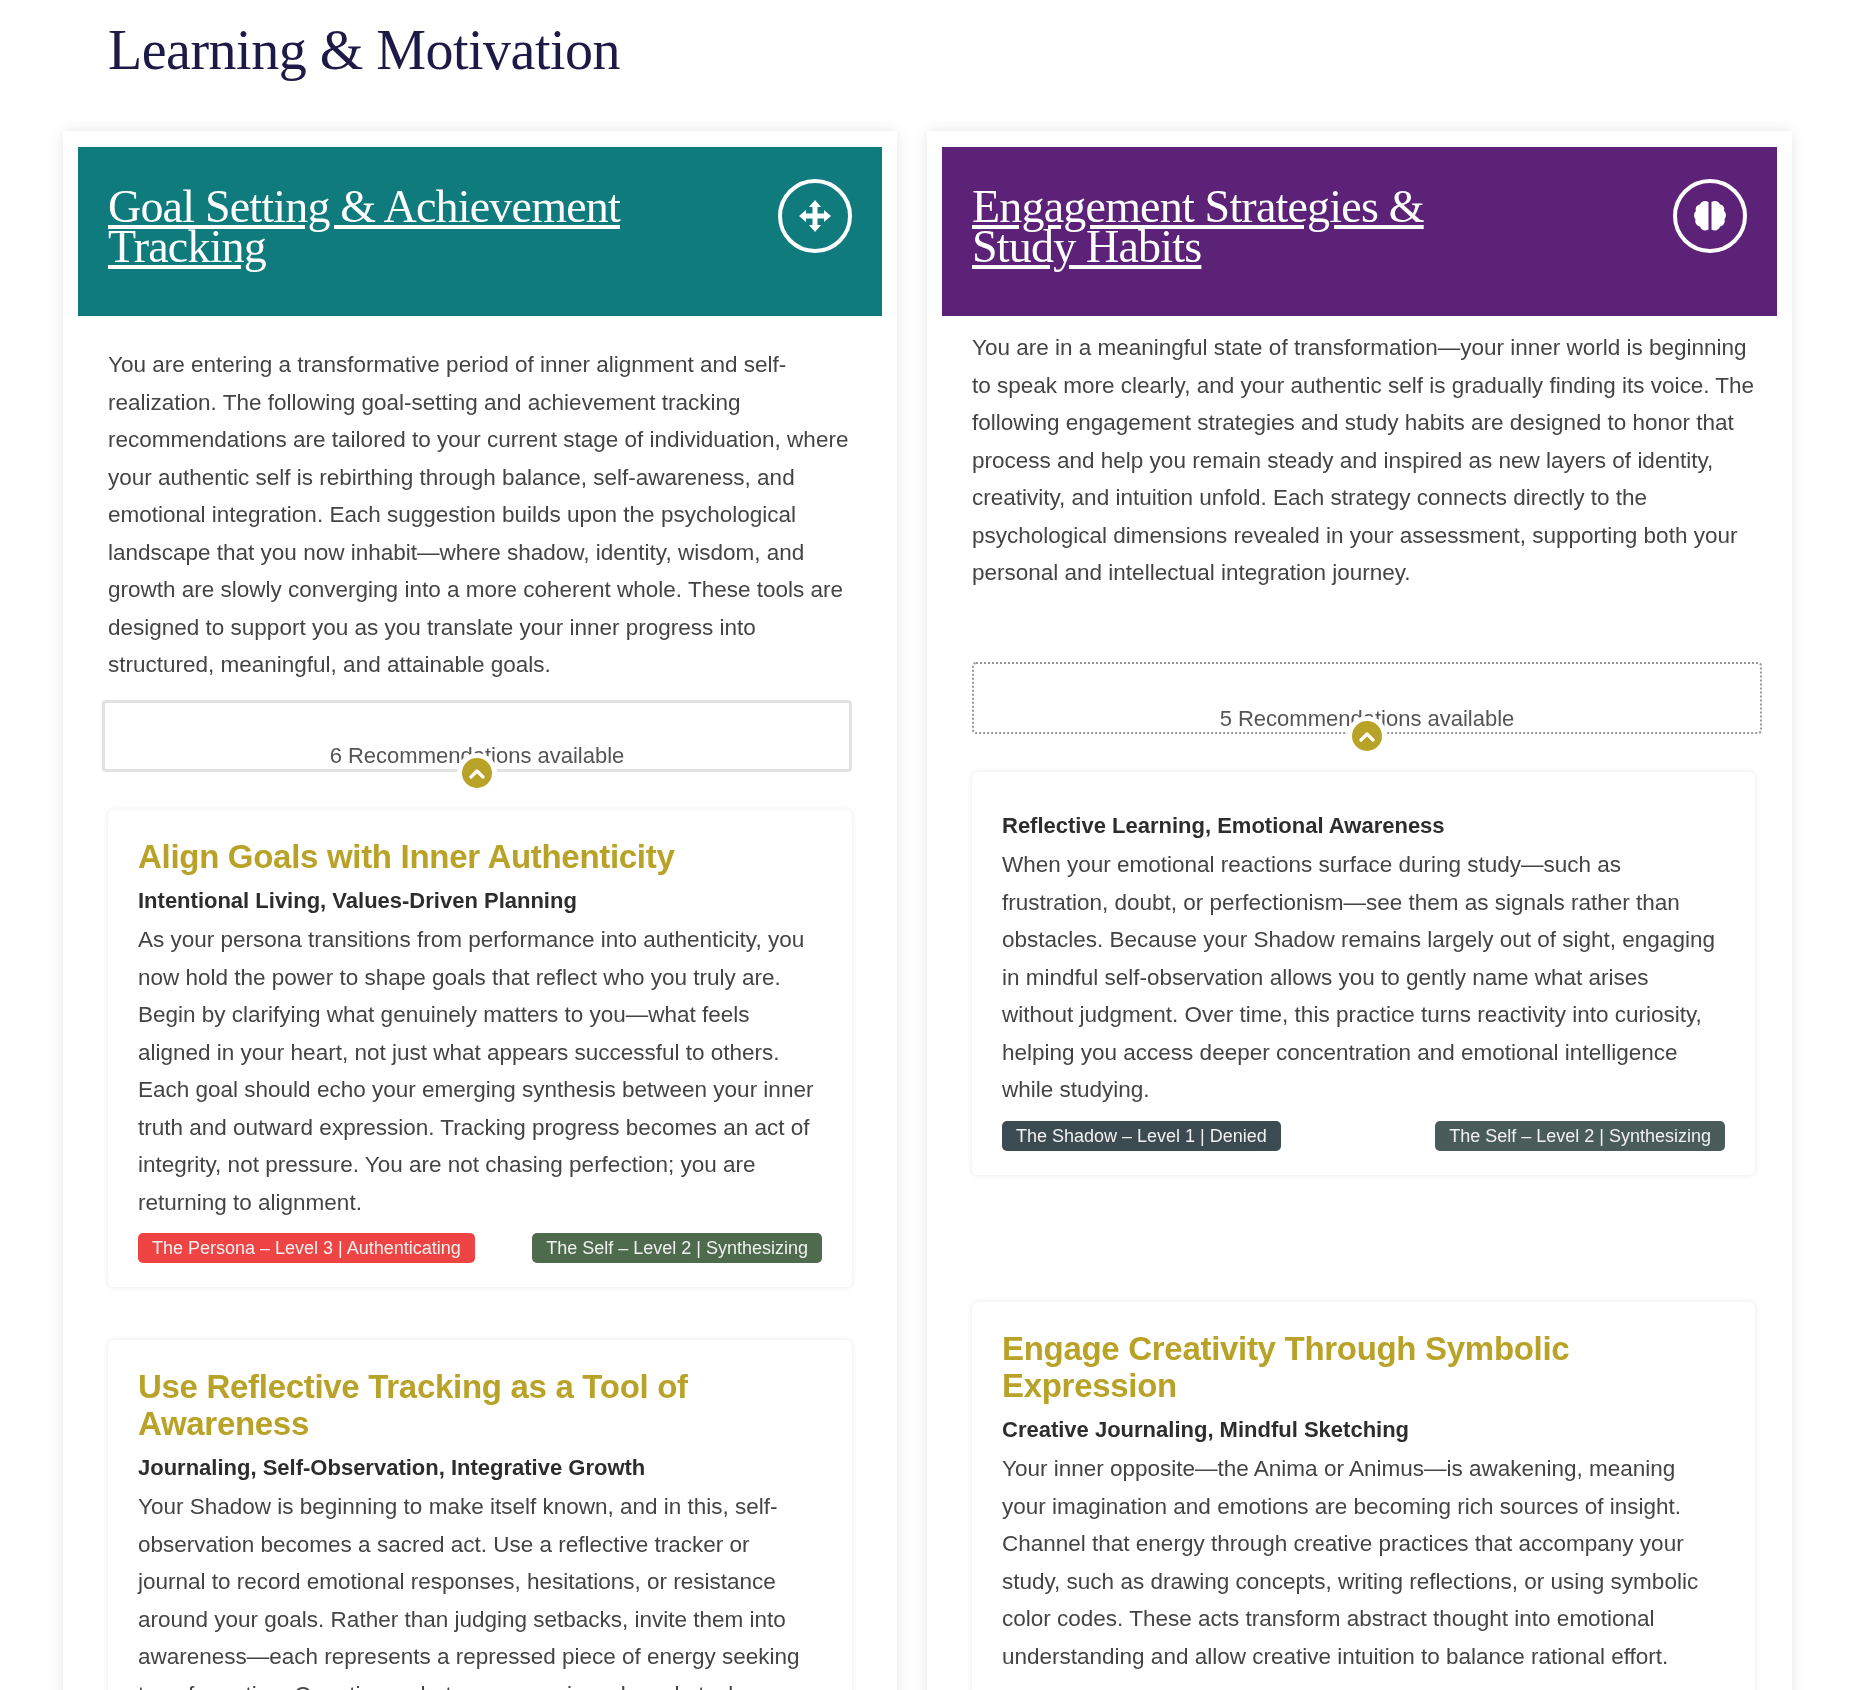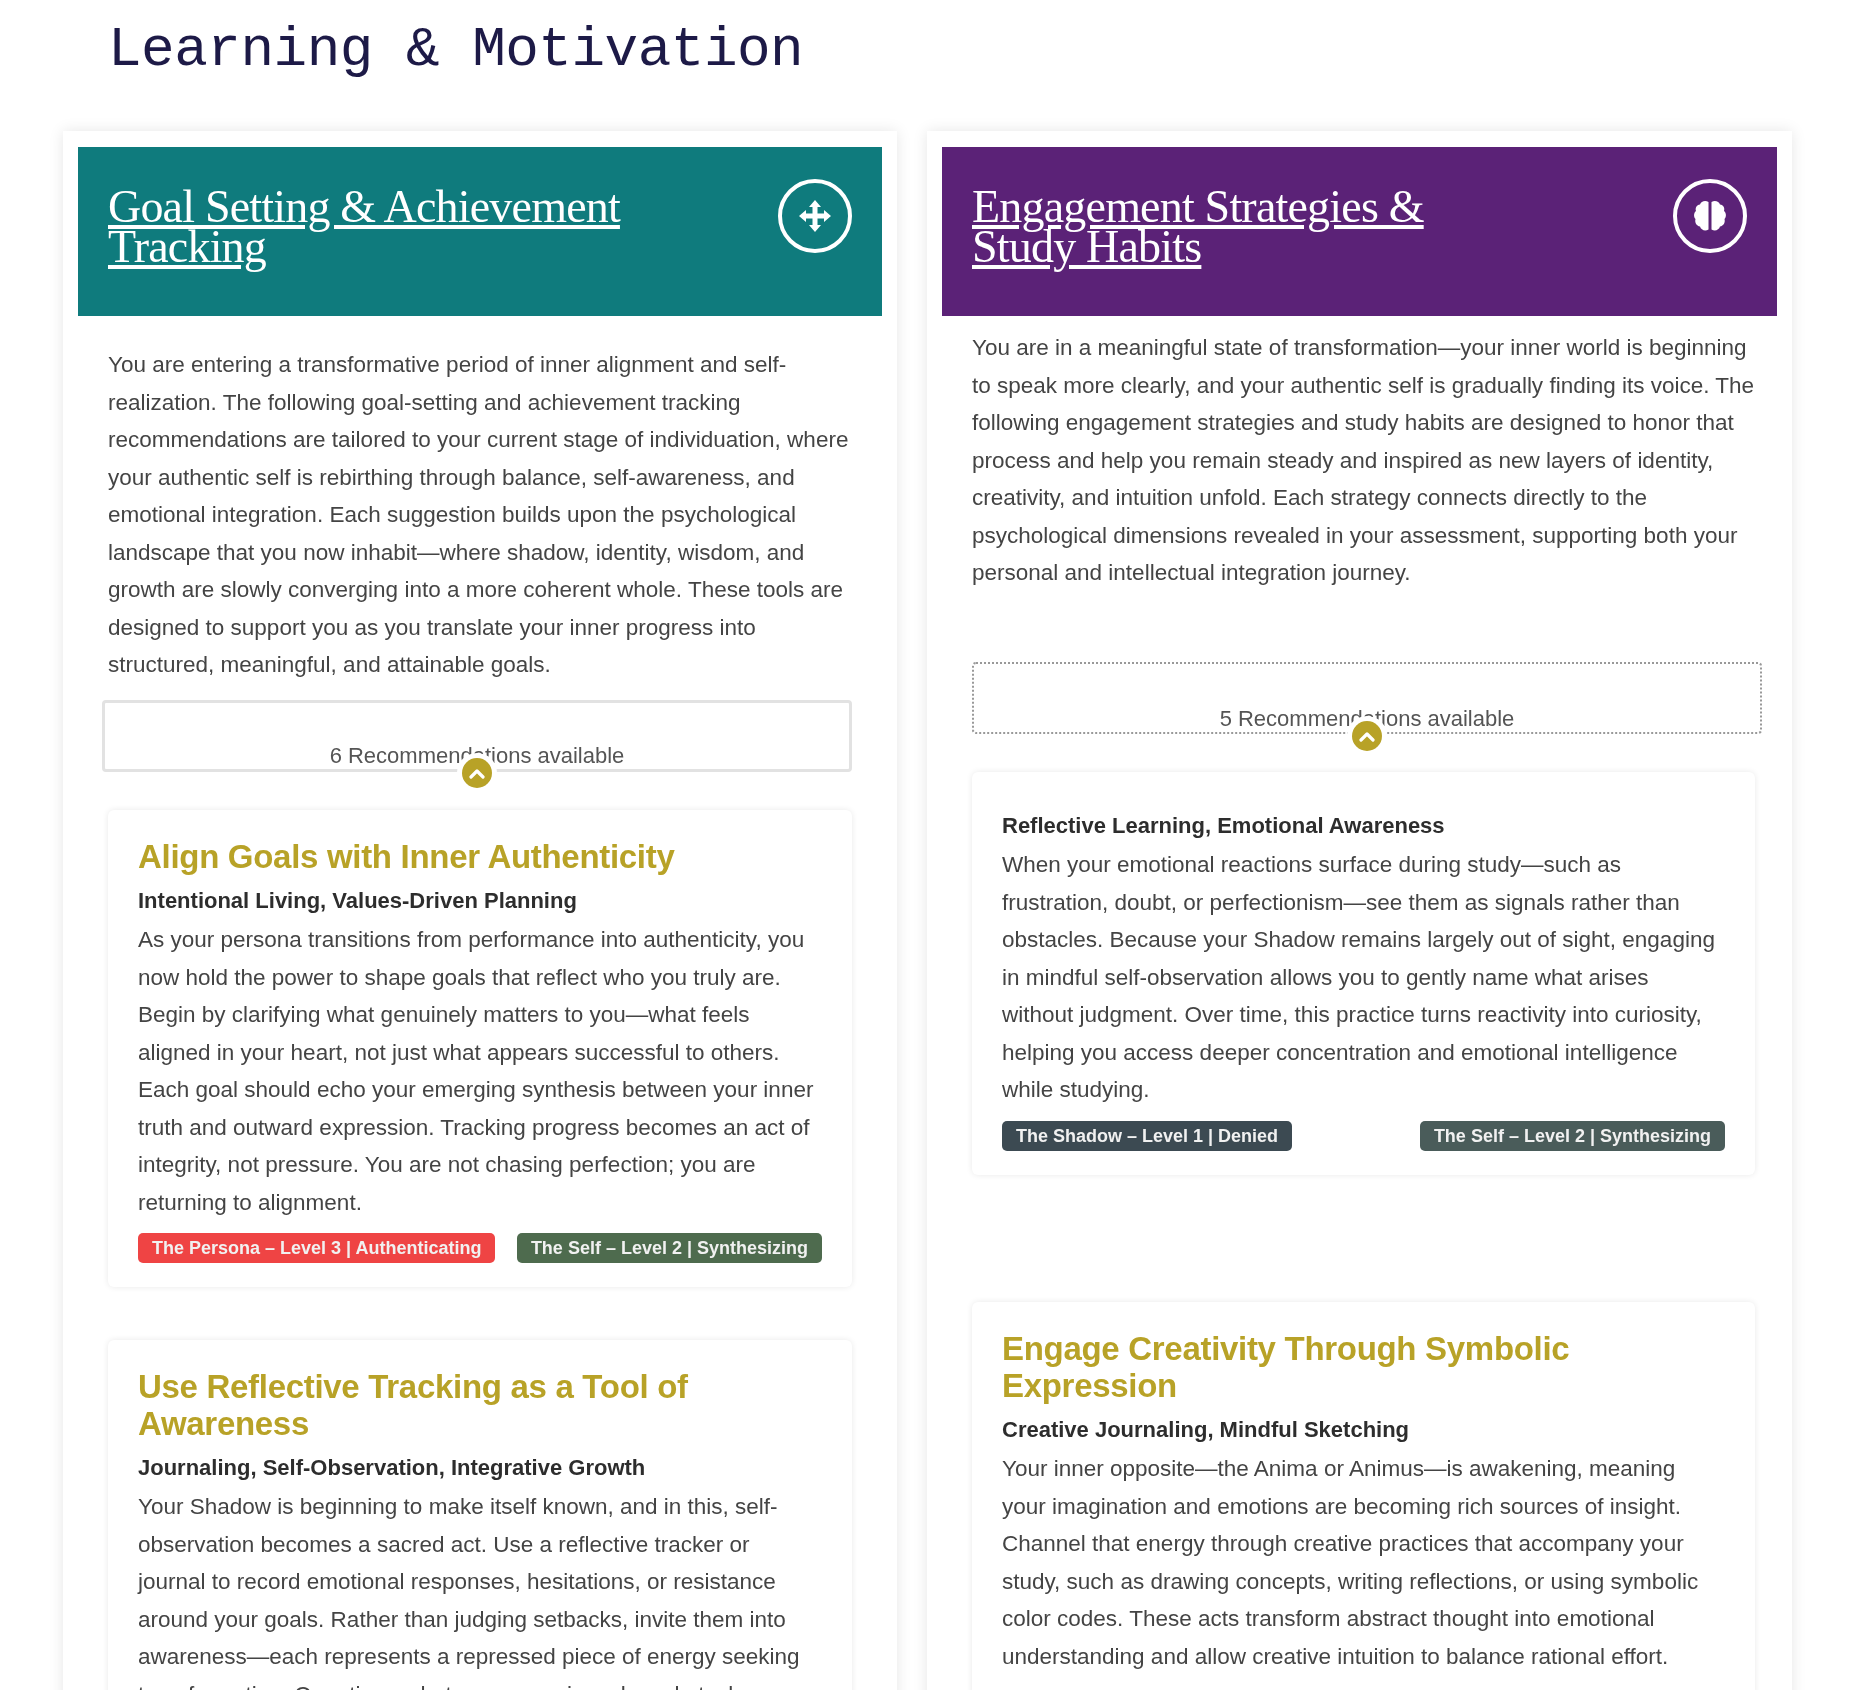--- a/index.html
+++ b/index.html
@@ -1,21 +1,21 @@
 <!DOCTYPE html>
 <html><head>
 <meta charset="utf-8">
 <style>
   * { box-sizing: border-box; margin: 0; padding: 0; }
   html, body { width: 1854px; height: 1690px; overflow: hidden; background: #ffffff; }
   body { font-family: "Liberation Sans", "DejaVu Sans", sans-serif; color: #3a3a3a; position: relative; }
 
   .page-title {
     position: absolute; left: 108px; top: 18px;
-    font-family: Liberation Mono, monospace;
+    font-family: Liberation Serif, serif;
     font-size: 56px; color: #1d1a47; font-weight: normal; letter-spacing: -0.5px;
   }
 
   .panel {
     position: absolute; top: 131px; height: 1600px;
     background: #fff;
     box-shadow: 0 0 14px rgba(0,0,0,0.10);
   }
   .panel.left { left: 63px; width: 834px; }
   .panel.right { left: 927px; width: 865px; }
@@ -72,21 +72,21 @@
   }
   .card-sub {
     margin-top: 12px; font-size: 22px; line-height: 28px; color: #2d2d2d; font-weight: bold;
   }
   .card-body {
     margin-top: 6px; font-size: 22.5px; line-height: 37.5px; color: #444; font-weight: 300;
   }
   .tags { display: flex; justify-content: space-between; margin-top: 12px; }
   .tag {
     display: inline-block; padding: 4px 14px; border-radius: 5px;
-    font-size: 18px; line-height: 22px; color: #f1f1f1; font-weight: 700;
+    font-size: 18px; line-height: 22px; color: #f1f1f1; font-weight: 400;
   }
 
   .panel.left .card { left: 45px; right: 45px; }
   .panel.right .card { left: 45px; right: 37px; }
 </style>
 </head>
 <body>
 
 <h1 class="page-title">Learning &amp; Motivation</h1>
 

